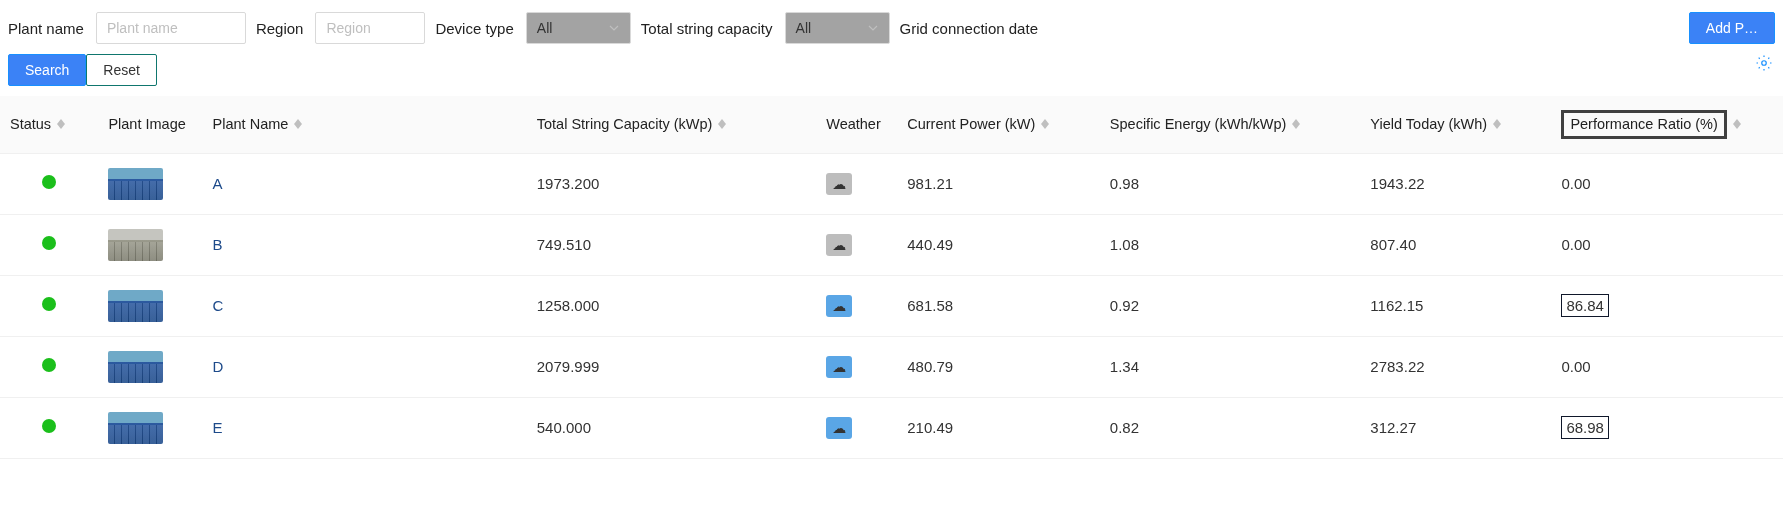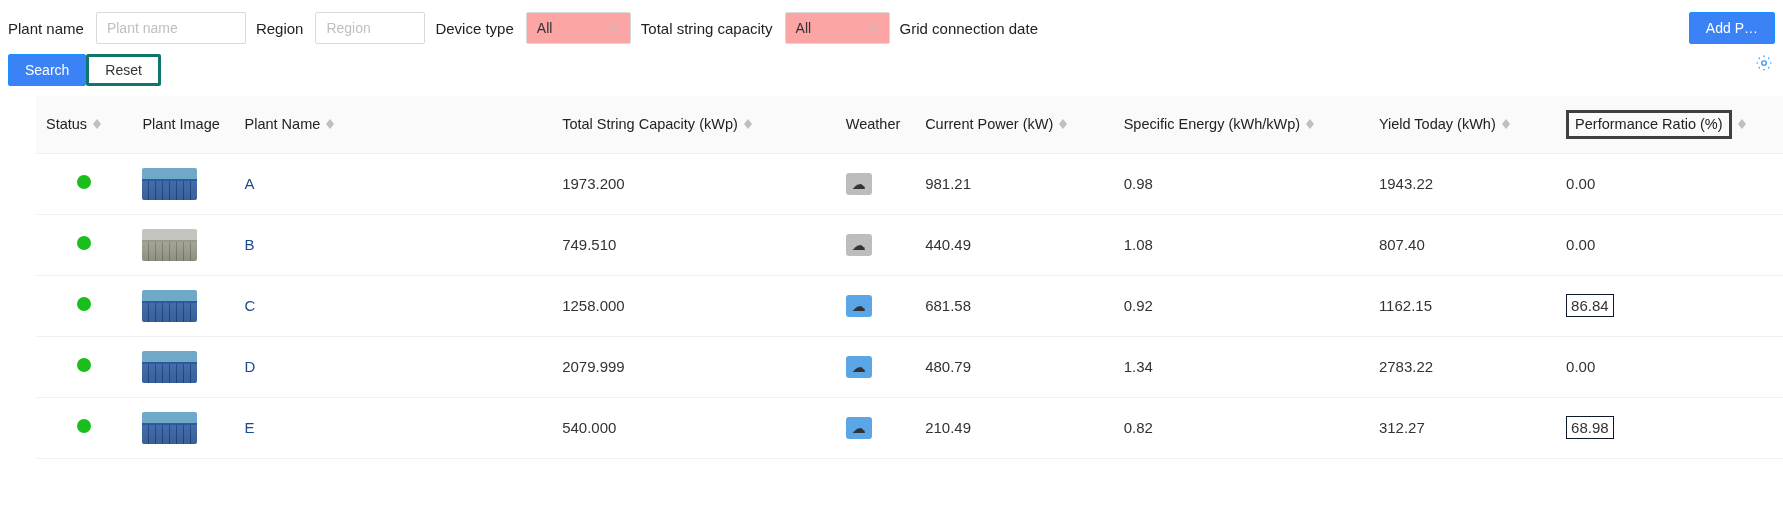--- a/index.html
+++ b/index.html
@@ -34,21 +34,21 @@
   .text-input::placeholder { color: #bfbfbf; }
   .select-box {
     border: 1px solid #d9d9d9;
     height: 32px;
     padding: 4px 10px;
     display: flex;
     align-items: center;
     justify-content: space-between;
     border-radius: 2px;
     cursor: pointer;
-    background: #fca5a5;
+    background: #a3a3a3;
   }
   .select-value { color: #333; }
   .date-range {
     border: 1px solid #d9d9d9;
     height: 32px;
     display: flex;
     align-items: center;
     border-radius: 2px;
     padding: 0 10px;
     gap: 20px;
@@ -66,35 +66,35 @@
     padding: 0 16px;
     border-radius: 2px;
     cursor: pointer;
     font-size: 14px;
     display: inline-flex;
     align-items: center;
     justify-content: center;
     border: 1px solid transparent;
   }
   .btn-primary { background: #3b82f6; color: #fff; border-color: #1890ff; }
-  .btn-default { background: #fff; color: #333; border: 3px solid #0f766e; }
+  .btn-default { background: #fff; color: #333; border: 1px solid #0f766e; }
   .action-bar {
     display: flex;
     align-items: flex-start;
     padding: 4px 8px 10px 8px;
     gap: 0;
     position: relative;
   }
   .settings-wrap {
     position: absolute;
     right: 10px;
     top: 4px;
   }
   .gear-icon { color: #1890ff; cursor: pointer; }
-  .table-wrap { width: 100%; padding-left: 36px; }
+  .table-wrap { width: 100%; }
   table { width: 100%; border-collapse: collapse; table-layout: fixed; }
   thead th {
     background: #fafafa;
     text-align: left;
     font-weight: 400;
     color: #222;
     padding: 14px 10px;
     border-bottom: 1px solid #f0f0f0;
     font-size: 14.5px;
     vertical-align: middle;

